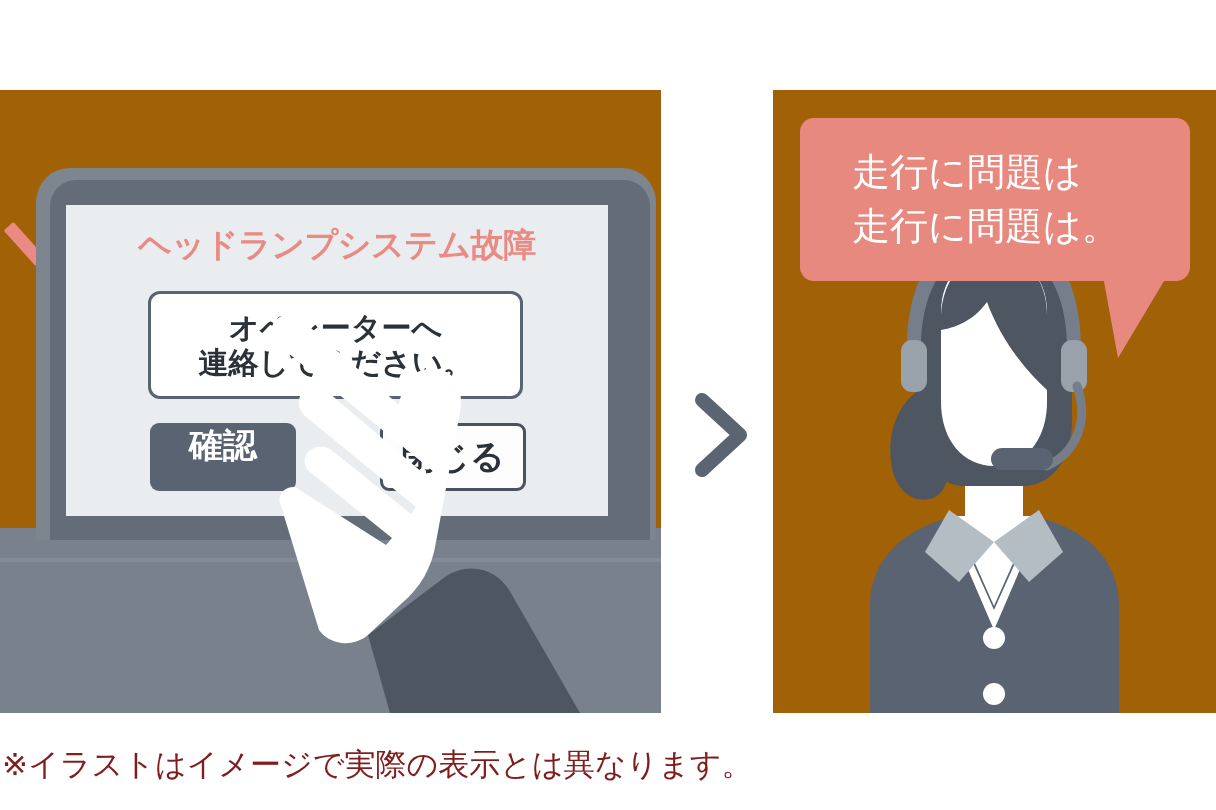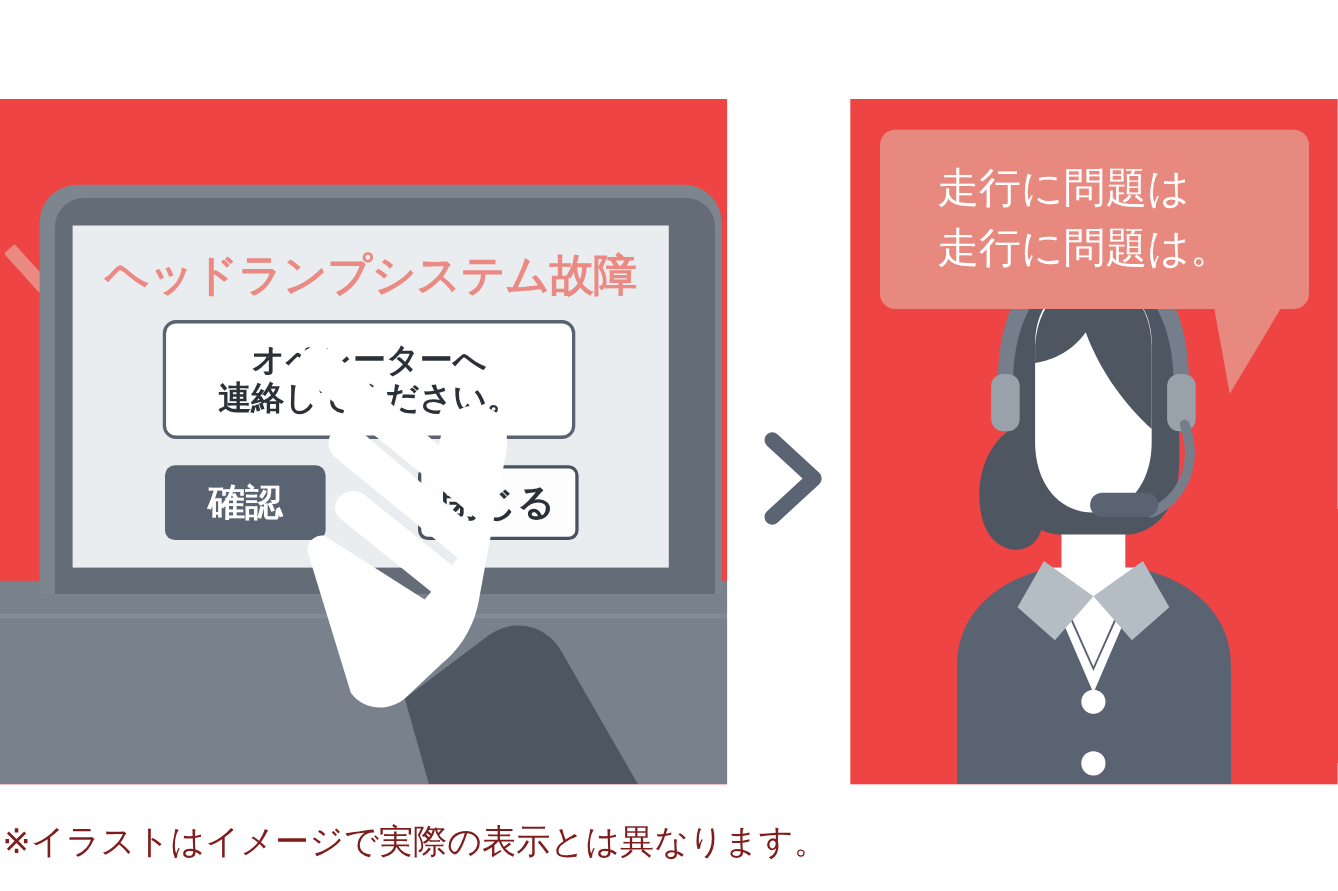--- a/index.html
+++ b/index.html
@@ -11,21 +11,21 @@
     width: 1216px;
     height: 810px;
     position: relative;
     font-family: "Liberation Sans", "DejaVu Sans", sans-serif;
     overflow: hidden;
   }
 
   
   .panel {
     position: absolute;
-    background: #ef4444;
+    background: #a16207;
     overflow: hidden;
   }
 
   
   #left-panel {
     left: 0;
     top: 90px;
     width: 661px;
     height: 623px;
   }
@@ -77,21 +77,21 @@
     background: #e9edf0;
   }
 
   .screen-title {
     position: absolute;
     left: 0;
     top: 18px;
     width: 542px;
     text-align: center;
     color: #ea8a82;
-    font-size: 40px;
+    font-size: 33px;
     font-weight: bold;
     letter-spacing: -0.5px;
     white-space: nowrap;
   }
 
   .msg-box {
     position: absolute;
     left: 82px;
     top: 86px;
     width: 375px;
@@ -115,21 +115,20 @@
 
   .btn-confirm {
     position: absolute;
     left: 84px;
     top: 218px;
     width: 146px;
     height: 68px;
     background: #5a6371;
     border-radius: 9px;
     display: flex;
-    align-items: center;
     justify-content: center;
   }
   .btn-confirm span {
     color: #ffffff;
     font-size: 34px;
     font-weight: bold;
   }
   .btn-close {
     position: absolute;
     left: 314px;

